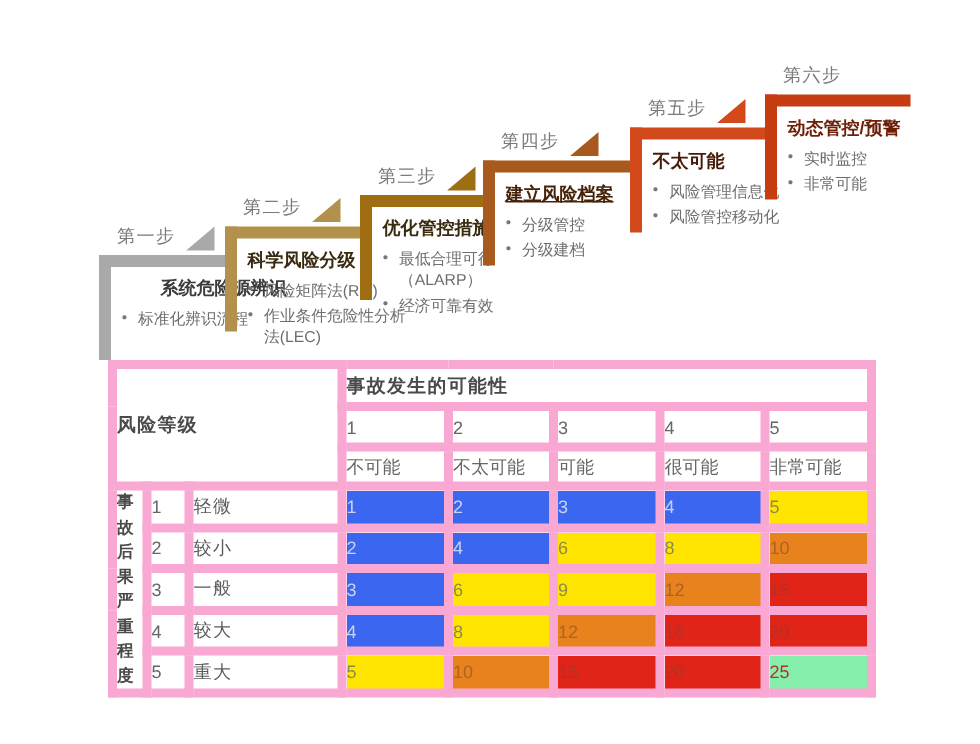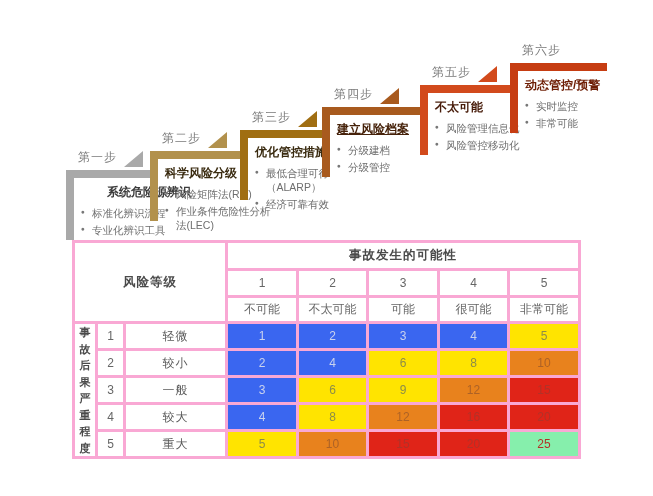--- a/index.html
+++ b/index.html
@@ -28,21 +28,21 @@
     content:"\25CF"; position:absolute; left:0; top:2px; font-size:6.5px; color:#777777;
   }
 
   
   .matrix-wrap { position:absolute; left:72px; top:240px; }
   table.risk-matrix {
     border-collapse:collapse; table-layout:fixed; width:506px;
     font-family:inherit;
   }
   table.risk-matrix td {
-    border:3px solid #f9a8d4; text-align:center; vertical-align:middle;
+    border:6px solid #f9a8d4; text-align:left; vertical-align:middle;
     padding:0; overflow:hidden;
   }
   .corner-cell { font-weight:bold; color:#4a4a4a; font-size:12.5px; letter-spacing:1px; }
   .prob-header-cell { font-weight:bold; color:#4a4a4a; font-size:12.5px; letter-spacing:1px; }
   .prob-num-cell { color:#666666; font-size:12px; }
   .prob-label-cell { color:#666666; font-size:12px; }
   .sev-axis-cell { font-weight:bold; color:#4a4a4a; font-size:11px; line-height:1.5; padding:0 5px; }
   .sev-num-cell { color:#666666; font-size:12px; }
   .sev-label-cell { color:#5a5a5a; font-size:12px; letter-spacing:1px; }
   .m-cell { font-size:12px; }
@@ -58,21 +58,20 @@
 
     <div class="step" style="left: 66px; top: 144px; --accent: #a9a9a9;">
       <div class="step-label">第一步</div>
       <div class="tri"></div>
       <div class="bar-h" style="width:92px;"></div>
       <div class="bar-v"></div>
       <div class="step-content">
         <div class="step-title" style="color: rgb(60, 60, 60); margin-left: 26px;">系统危险源辨识</div>
         <ul class="step-bullets">
           <li>标准化辨识流程</li>
-          <li>专业化辨识工具</li>
         </ul>
       </div>
     </div>
 
     <div class="step" style="left: 150px; top: 125px; --accent: #b2914c;">
       <div class="step-label">第二步</div>
       <div class="tri"></div>
       <div class="bar-h" style="width:98px;"></div>
       <div class="bar-v"></div>
       <div class="step-content">
@@ -99,22 +98,22 @@
     </div>
 
     <div class="step" style="left: 322px; top: 81px; --accent: #a85a1e;">
       <div class="step-label">第四步</div>
       <div class="tri"></div>
       <div class="bar-h" style="width:106px;"></div>
       <div class="bar-v"></div>
       <div class="step-content">
         <div class="step-title" style="color: rgb(70, 34, 10); text-decoration: underline;">建立风险档案</div>
         <ul class="step-bullets">
+          <li>分级管控</li>
           <li>分级建档</li>
-          <li>分级管控</li>
         </ul>
       </div>
     </div>
 
     <div class="step" style="left: 420px; top: 59px; --accent: #d24a1c;">
       <div class="step-label">第五步</div>
       <div class="tri"></div>
       <div class="bar-h" style="width:98px;"></div>
       <div class="bar-v"></div>
       <div class="step-content">

